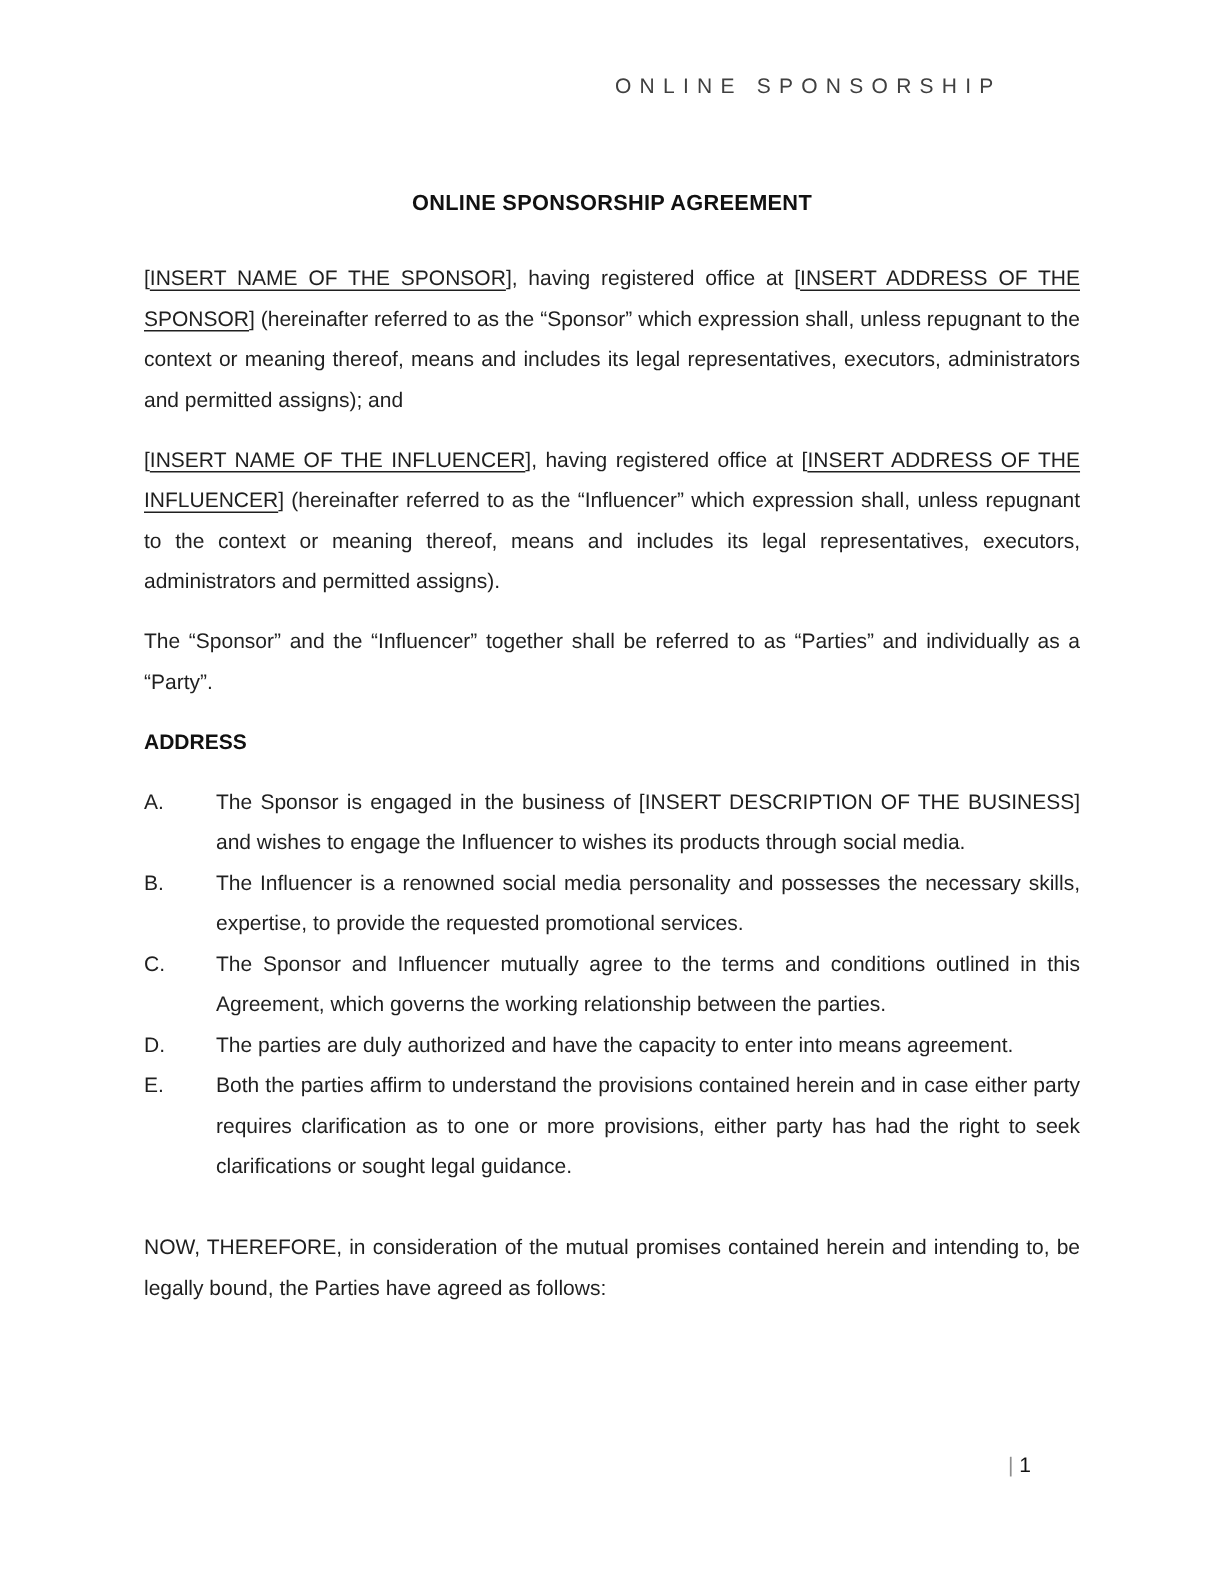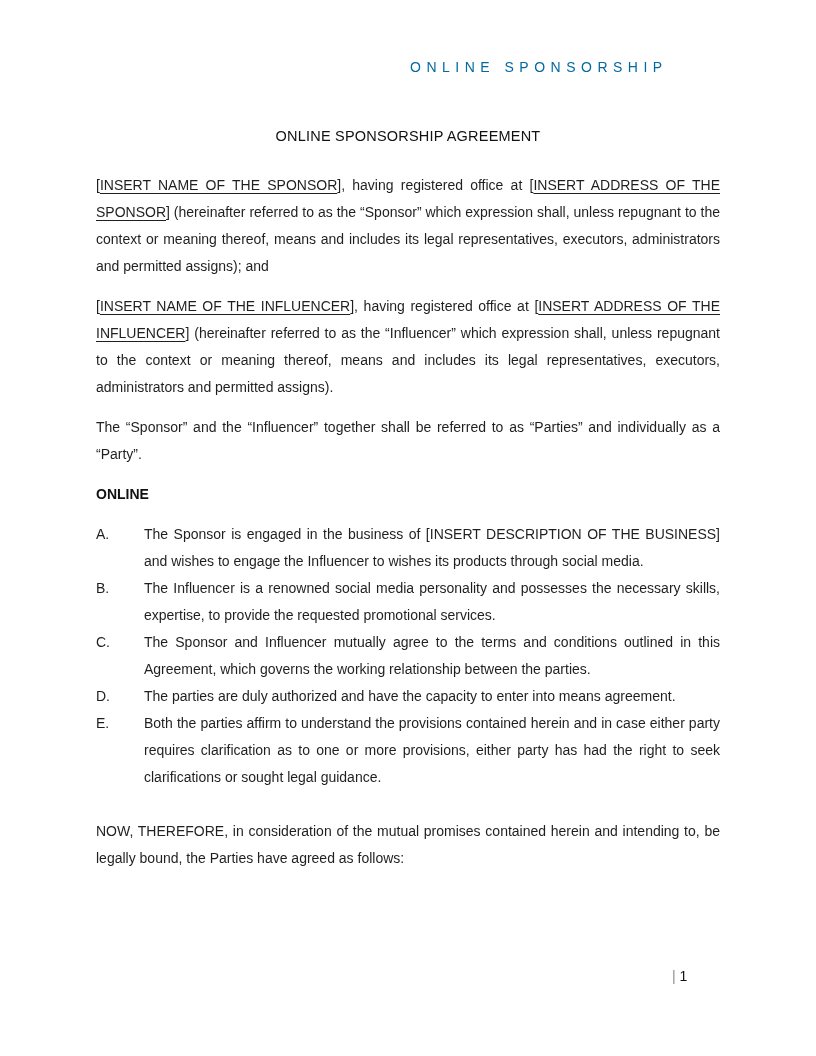--- a/index.html
+++ b/index.html
@@ -12,45 +12,45 @@
     width: 816px;
     height: 1056px;
     background: #ffffff;
     font-family: "Liberation Sans", sans-serif;
     color: #1f1f1f;
     overflow: hidden;
   }
   
   .running-header {
     position: absolute;
-    top: 59px;
+    top: 49px;
     left: 96px;
     width: 624px;
-    color: #0369a1;
+    color: #404040;
     font-size: 14px;
     letter-spacing: 5.5px;
     line-height: 17px;
   }
   .rh-line1 { margin-left: 314px; white-space: nowrap; }
   .rh-line2 { margin-top: 6px; }
 
   
   .content {
     position: absolute;
     top: 126px;
     left: 96px;
     width: 624px;
     font-size: 14px;
     line-height: 27px;
     text-align: justify;
   }
   .doc-title {
     margin: 0 0 26px 0;
     font-size: 14.5px;
-    font-weight: normal;
+    font-weight: bold;
     text-align: center;
     line-height: 20px;
     letter-spacing: 0.2px;
     color: #111111;
   }
   .para { margin: 0 0 13px 0; }
   .u {
     text-decoration: underline;
     text-decoration-thickness: 1px;
     text-underline-offset: 3px;
@@ -91,21 +91,21 @@
 
     <div class="doc-title">ONLINE SPONSORSHIP AGREEMENT</div>
 
 
     <p class="para"><span>[</span><span class="u">INSERT NAME OF THE SPONSOR</span><span>], having registered office at [</span><span class="u">INSERT ADDRESS OF THE SPONSOR</span><span>] (hereinafter referred to as the “Sponsor” which expression shall, unless repugnant to the context or meaning thereof, means and includes its legal representatives, executors, administrators and permitted assigns); and</span></p>
 
     <p class="para"><span>[</span><span class="u">INSERT NAME OF THE INFLUENCER</span><span>], having registered office at [</span><span class="u">INSERT ADDRESS OF THE INFLUENCER</span><span>] (hereinafter referred to as the “Influencer” which expression shall, unless repugnant to the context or meaning thereof, means and includes its legal representatives, executors, administrators and permitted assigns).</span></p>
 
     <p class="para">The “Sponsor” and the “Influencer” together shall be referred to as “Parties” and individually as a “Party”.</p>
 
-    <p class="heading">ONLINE</p>
+    <p class="heading">ADDRESS</p>
 
     <div class="recital">
       <span class="recital-label">A.</span>
       <div class="recital-text">The Sponsor is engaged in the business of [INSERT DESCRIPTION OF THE BUSINESS] and wishes to engage the Influencer to wishes its products through social media.</div>
     </div>
     <div class="recital">
       <span class="recital-label">B.</span>
       <div class="recital-text">The Influencer is a renowned social media personality and possesses the necessary skills, expertise, to provide the requested promotional services.</div>
     </div>
     <div class="recital">

